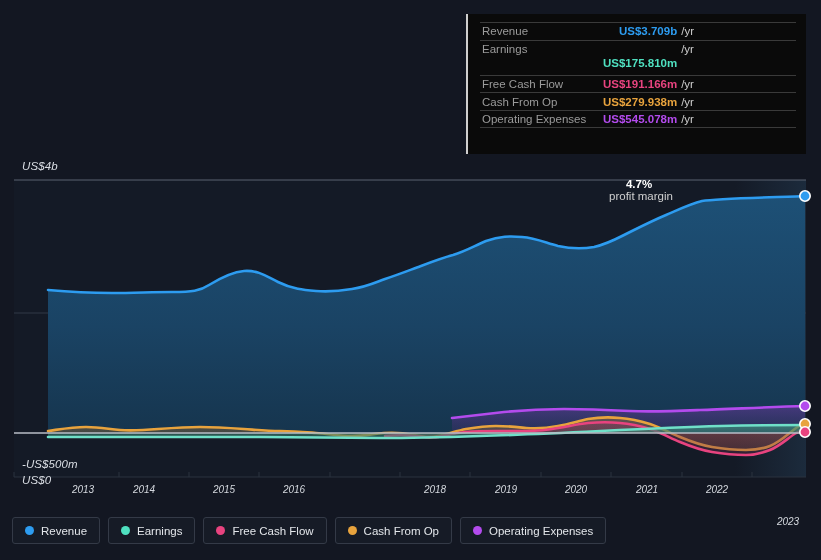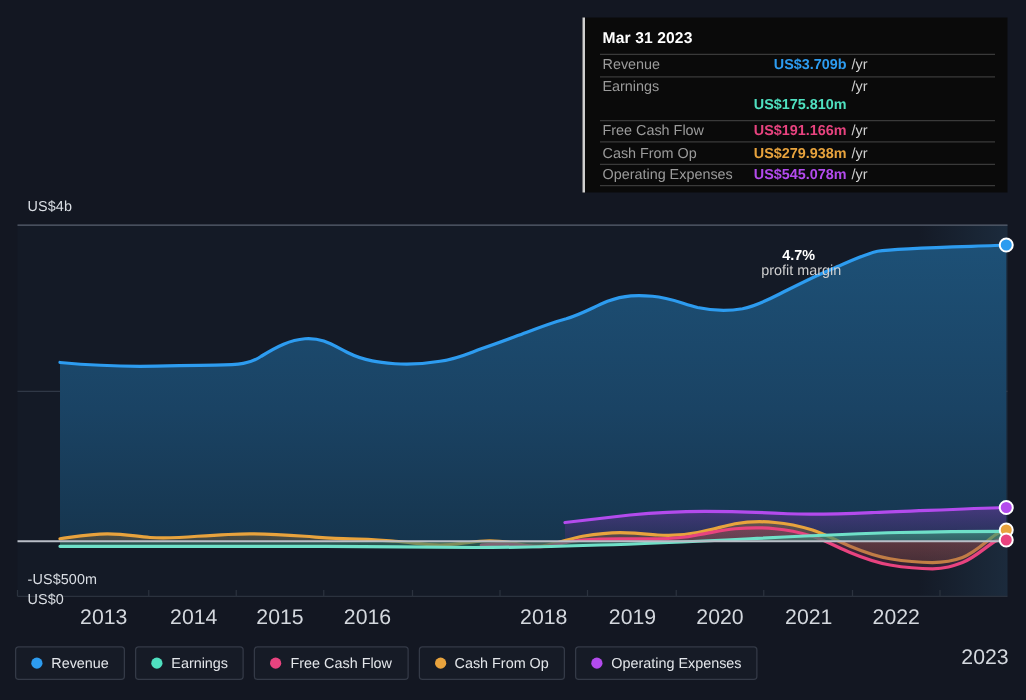--- a/index.html
+++ b/index.html
@@ -12,41 +12,41 @@
     position: relative;
     overflow: hidden;
     font-family: "Liberation Sans", sans-serif;
     color: #e8e8e8;
   }
 
   
   #chart-root {
     position: absolute;
     left: 0; top: 0;
-    width: 666px; height: 560px;
+    width: 666px; height: 560px; font-style: italic;
   }
   .svg-layer { position: absolute; left: 0; top: 0; }
 
   
   .axis-label {
     position: absolute;
     font-size: 11.5px;
     color: #d9dde3;
     white-space: nowrap;
     letter-spacing: 0.1px;
   }
   .y-label { left: 22px; }
   #y-top     { top: 160px; }
   #y-zero    { top: 426px; margin-top: 48px; }
   #y-bottom  { top: 458px; }
 
   .x-label {
     position: absolute;
     top: 484px;
-    font-size: 17px;
+    font-size: 10px;
     color: #d4d8de;
     transform: translateX(-50%);
     white-space: nowrap;
   }
 
   
   #tooltip {
     position: absolute;
     left: 466px; top: 14px;
     width: 340px; height: 140px;
@@ -259,36 +259,35 @@
     <circle cx="805" cy="424" r="5.2" fill="#e8a33d" stroke="#ffffff" stroke-width="1.6"></circle>
     <circle cx="805" cy="432" r="5.2" fill="#e8437f" stroke="#ffffff" stroke-width="1.6"></circle>
   </svg>
 
   <div class="axis-label y-label" id="y-top">US$4b</div>
   <div class="axis-label y-label" id="y-zero">US$0</div>
   <div class="axis-label y-label" id="y-bottom">-US$500m</div>
 
   <div id="x-axis-labels">
       <div class="x-label" style="left: 83px;">2013</div>
-      <div class="x-label" style="left: 155px;">2014</div>
+      <div class="x-label" style="left: 144px;">2014</div>
       <div class="x-label" style="left: 224px;">2015</div>
       <div class="x-label" style="left: 294px;">2016</div>
       <div class="x-label" style="left: 365px; margin-top: 40px;">2017</div>
       <div class="x-label" style="left: 435px;">2018</div>
       <div class="x-label" style="left: 506px;">2019</div>
       <div class="x-label" style="left: 576px;">2020</div>
       <div class="x-label" style="left: 647px;">2021</div>
       <div class="x-label" style="left: 717px;">2022</div>
       <div class="x-label" style="left: 788px; margin-top: 32px;">2023</div>
     </div>
 
 </div>
 
 <div id="tooltip">
-  <div id="tooltip-date">Mar 31 2023</div>
   <div id="tooltip-rows">
       <div class="tt-row">
         <span class="tt-key">Revenue</span>
         <span class="tt-val" style="color: rgb(45, 156, 240); padding-left: 16px;">US$3.709b</span>
         <span class="tt-unit">/yr</span>
       </div>
       <div class="tt-row">
         <span class="tt-key">Earnings</span>
         <span class="tt-val" style="color: rgb(79, 224, 192); margin-top: 28px;">US$175.810m</span>
         <span class="tt-unit">/yr</span>

